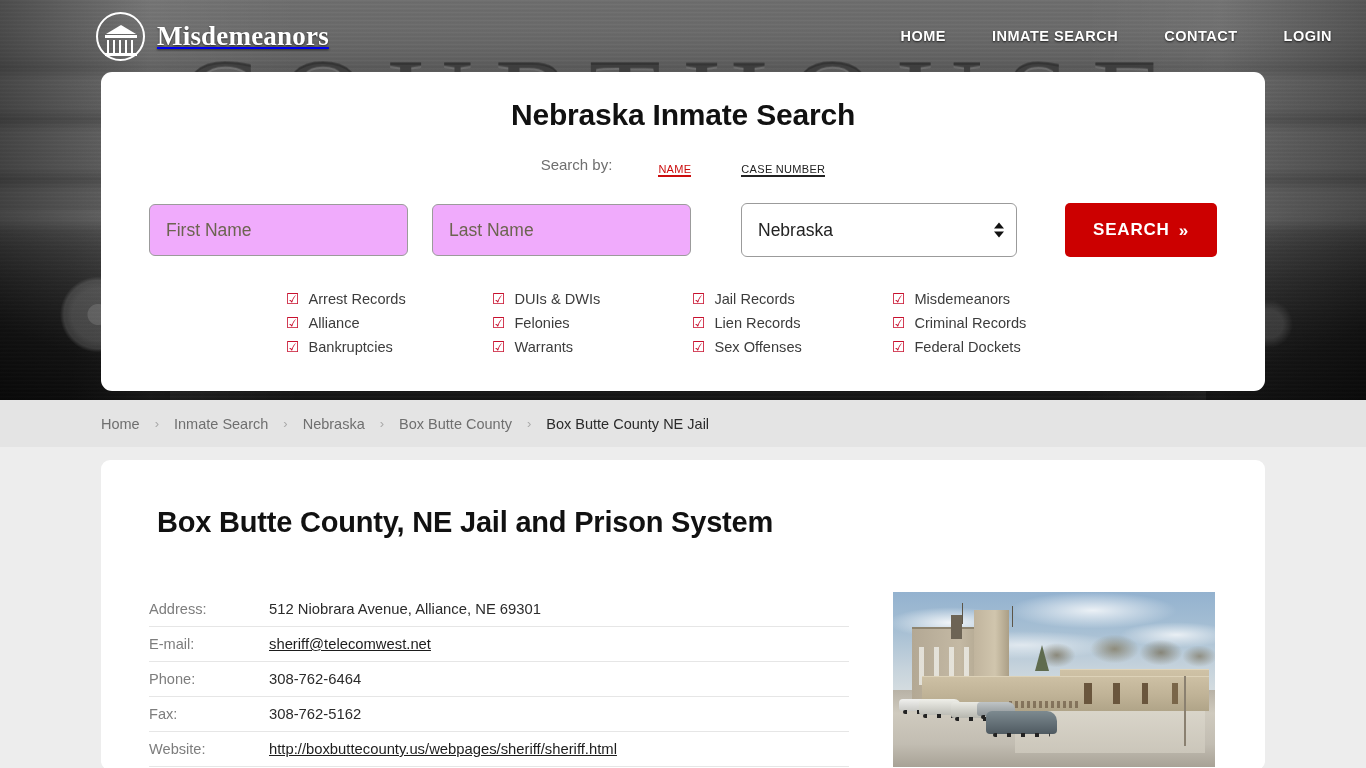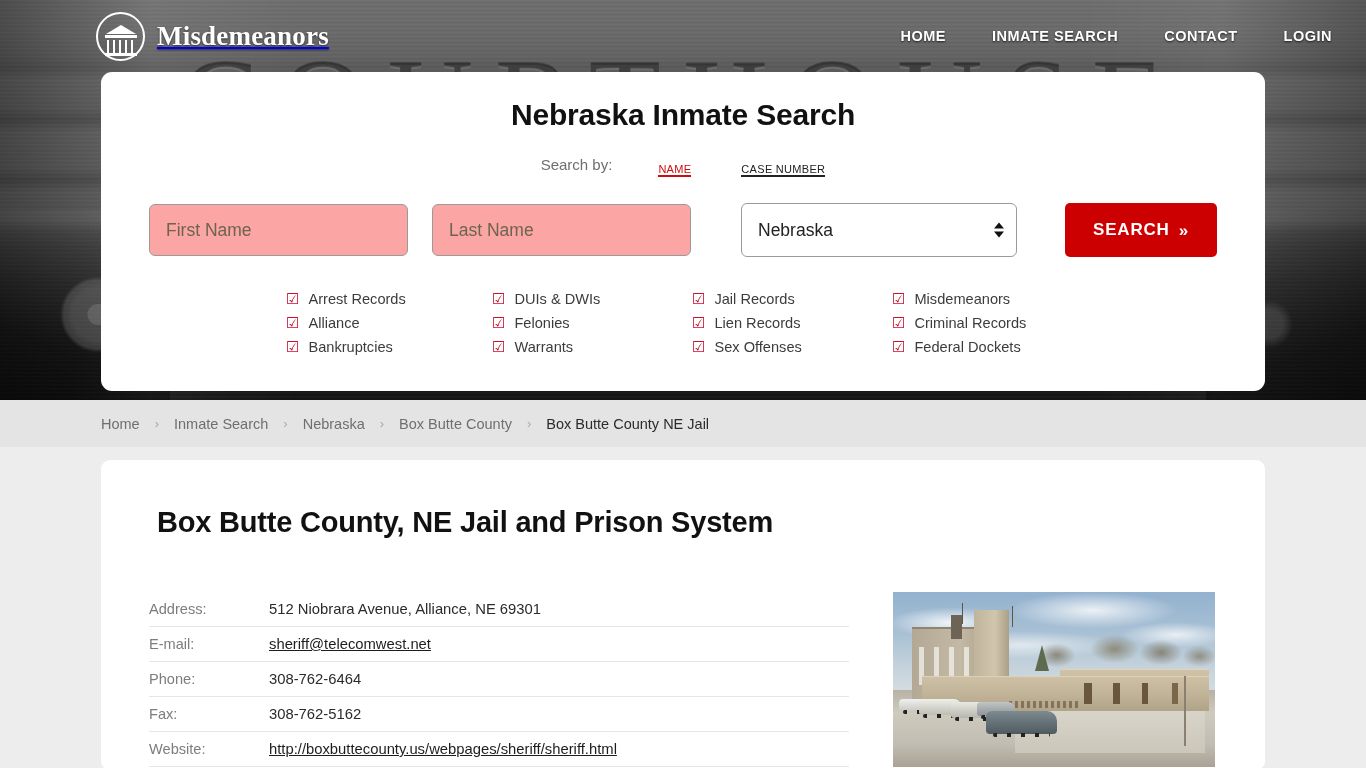--- a/index.html
+++ b/index.html
@@ -183,21 +183,21 @@
 
   .fields {
     display: flex; align-items: center;
     gap: 24px;
     margin-top: 26px;
   }
   .fld {
     height: 52px;
     border: 1px solid #9b9b9b;
     border-radius: 6px;
-    background: #fca5a5;
+    background: #f0abfc;
     font-family: inherit;
     font-size: 17.5px;
     color: #6c6450;
     padding: 0 16px;
     outline: none;
   }
   .fld::placeholder { color: #6c6450; opacity: 1; }
   .fld-first { width: 276px; }
   .fld-last  { width: 276px; }
   .sel-wrap { position: relative; width: 276px; margin-left: 26px; }

